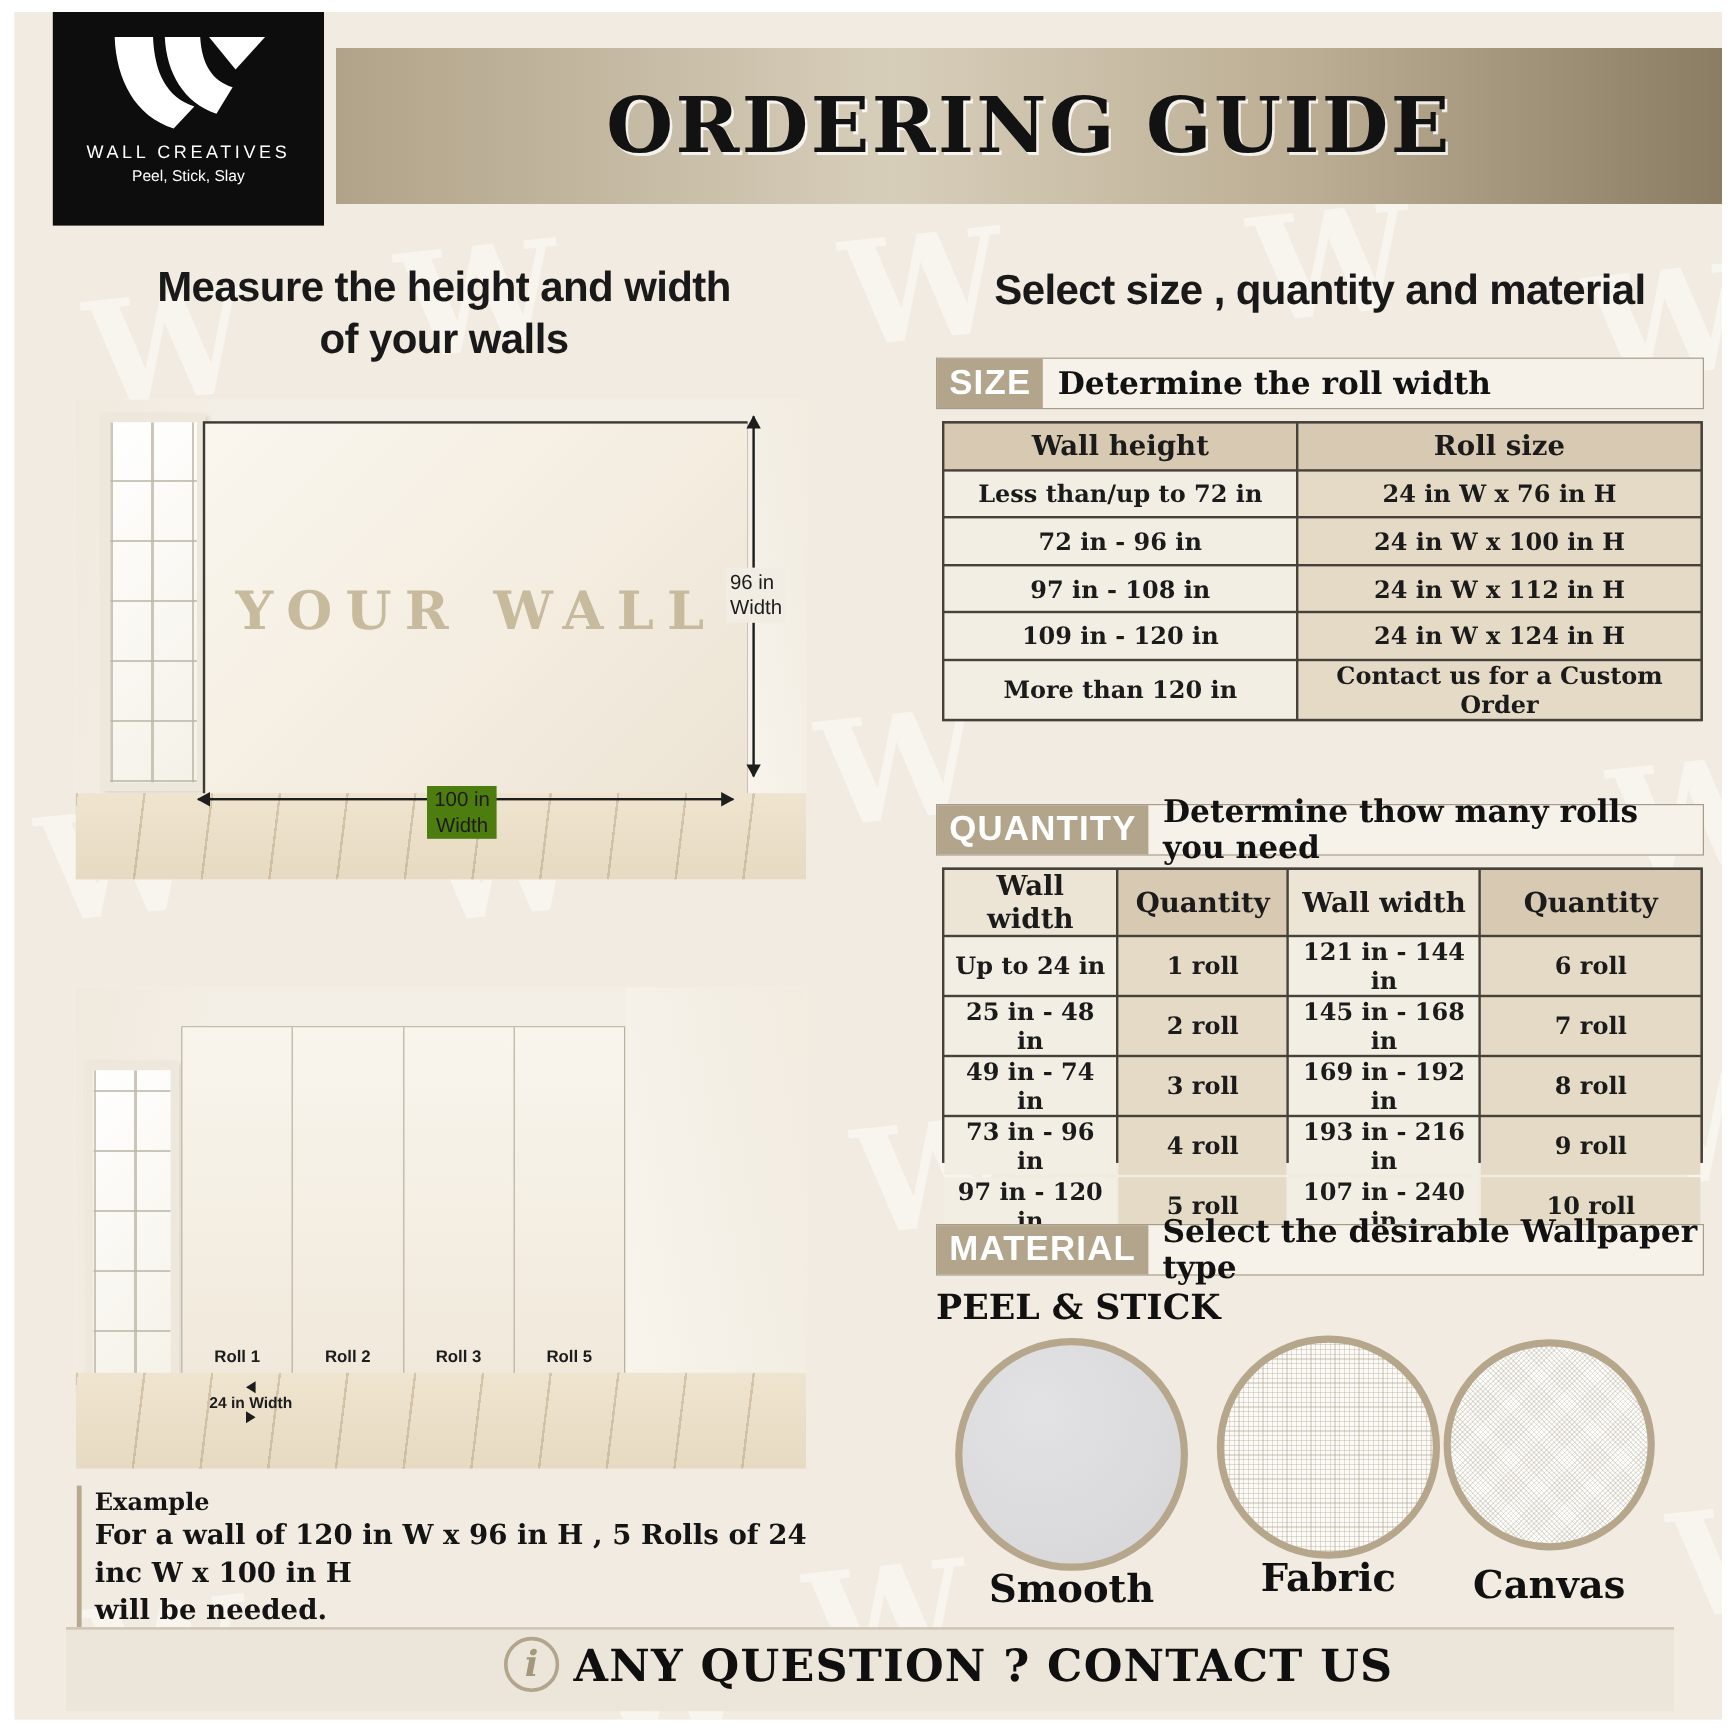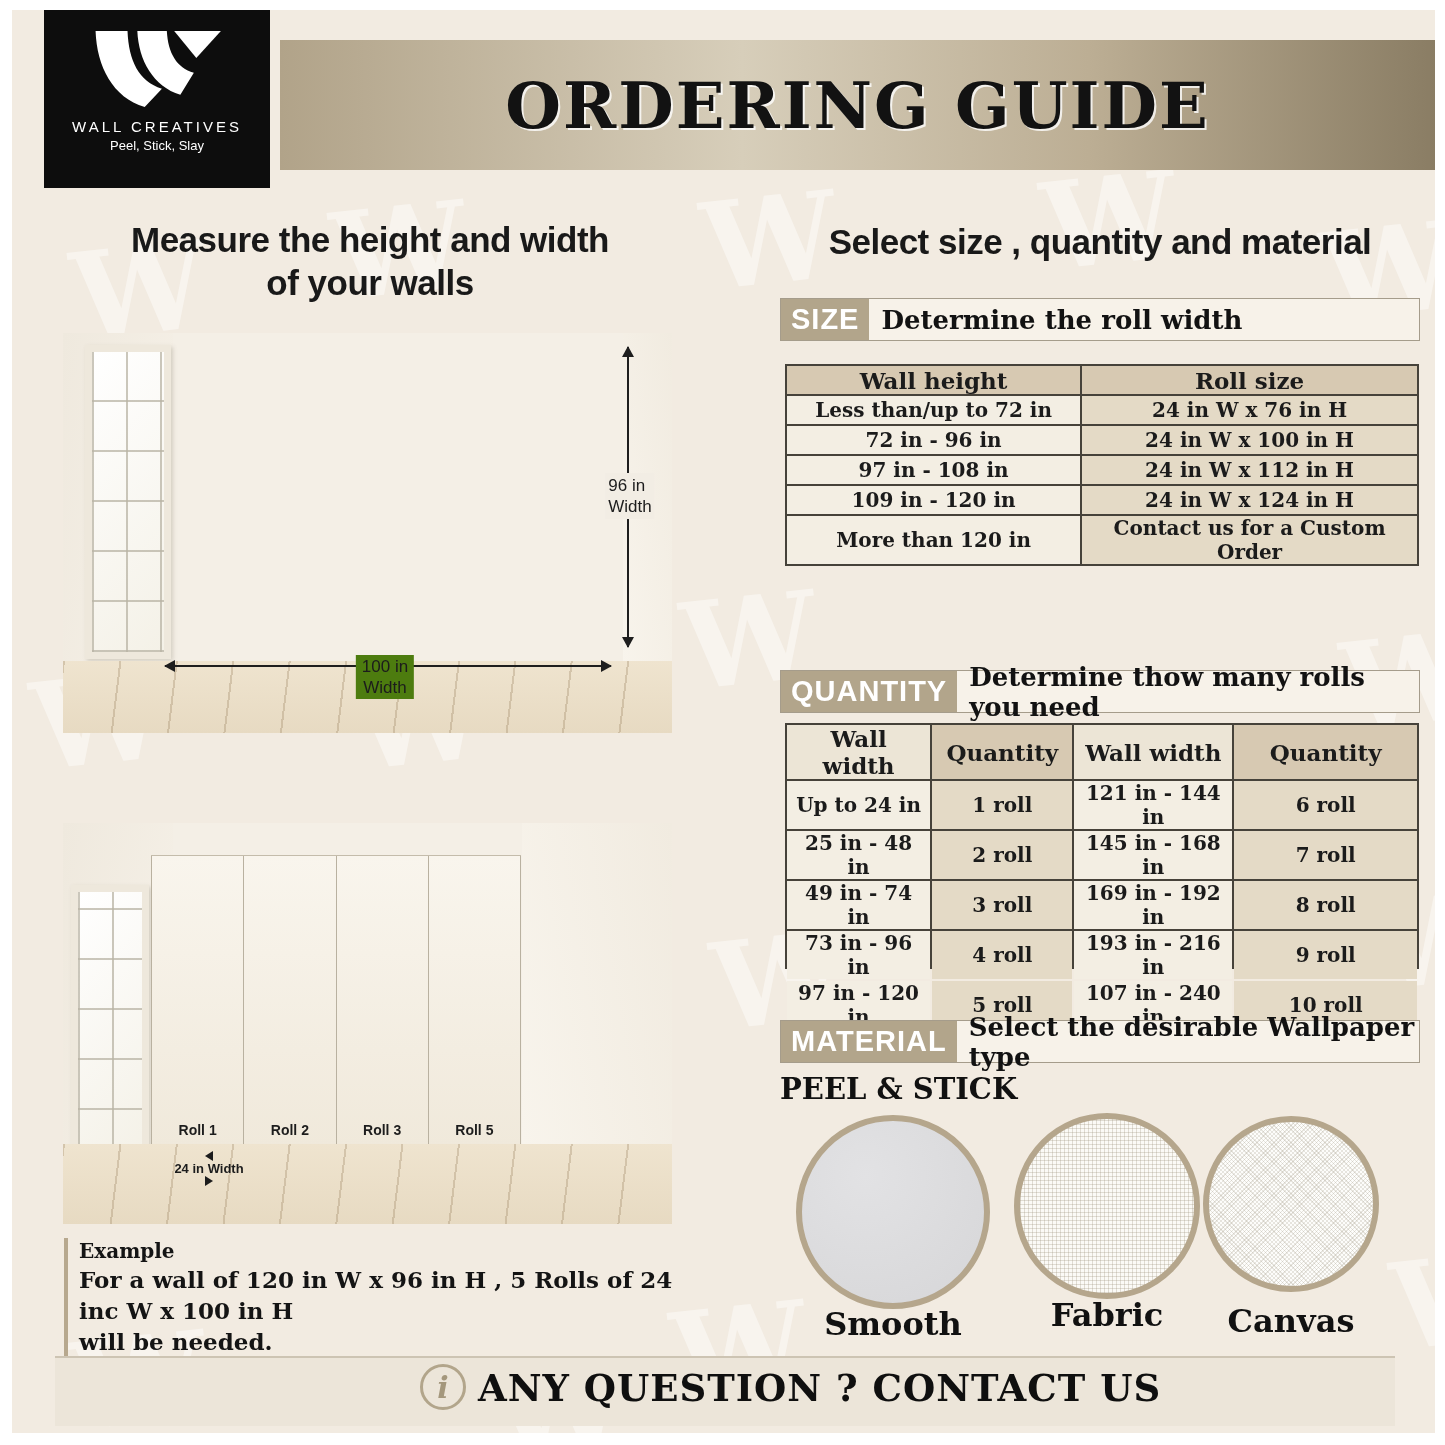--- a/index.html
+++ b/index.html
@@ -104,21 +104,21 @@
   .section-bar{position:absolute;left:768px;width:640px;height:43px;
       background:#f7f2e9;border:1px solid #a59c8b;display:flex;align-items:stretch;
       box-sizing:border-box;}
   .badge{background:var(--accent,#b2a58b);color:#fff;font-weight:bold;font-size:29px;
       display:flex;align-items:center;padding:0 10px;letter-spacing:1px;}
   .bar-label{font-family:"DejaVu Serif",serif;font-weight:bold;font-size:26px;
       color:#121212;display:flex;align-items:center;padding-left:12px;}
 
   .tbl{position:absolute;left:773px;width:634px;display:grid;
       border:2px solid #46423a;box-sizing:border-box;background:#46423a;grid-gap:2px;}
-  .size-tbl{top:354px;height:202px;grid-template-columns:295fr 337fr;
+  .size-tbl{top:341px;height:250px;grid-template-columns:295fr 337fr;
       grid-template-rows:repeat(6,1fr);}
   .qty-tbl{top:713px;height:246px;grid-template-columns:145fr 142fr 160fr 185fr;
       grid-template-rows:repeat(6,1fr);}
   .cell{display:flex;align-items:center;justify-content:center;text-align:center;
       font-family:"DejaVu Serif",serif;font-weight:bold;color:#1b1b1b;
       font-size:20px;padding:0 4px;}
   .cell.hd{font-size:23px;}
   .bg-cream{background:#f3eee3;}
   .bg-tan{background:#e4dac6;}
   .bg-hcream{background:#ece5d6;}
@@ -198,20 +198,23 @@
     <div class="col-heading lh">
       <div>Measure the height and width</div>
       <div>of your walls</div>
     </div>
 
     <div class="room room1">
       <div class="sidewall"></div>
       <div class="window w1">
           <div class="panes"></div>
         </div>
+      <div class="main-wall">
+        <span class="your-wall">YOUR WALL</span>
+      </div>
       <div class="right-sliver"></div>
       <div class="floor"></div>
       <div class="dim-h"></div>
       <div class="dim-h-label">
         <div>100 in</div>
         <div>Width</div>
       </div>
       <div class="dim-v"></div>
       <div class="dim-v-label">
         <div>96 in</div>

